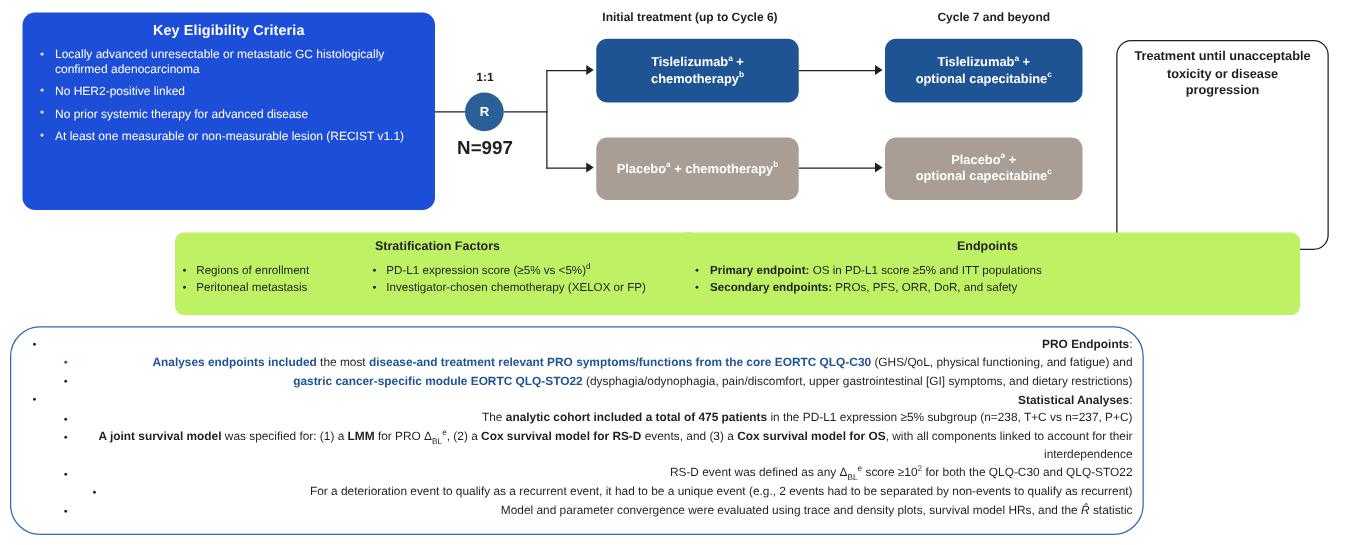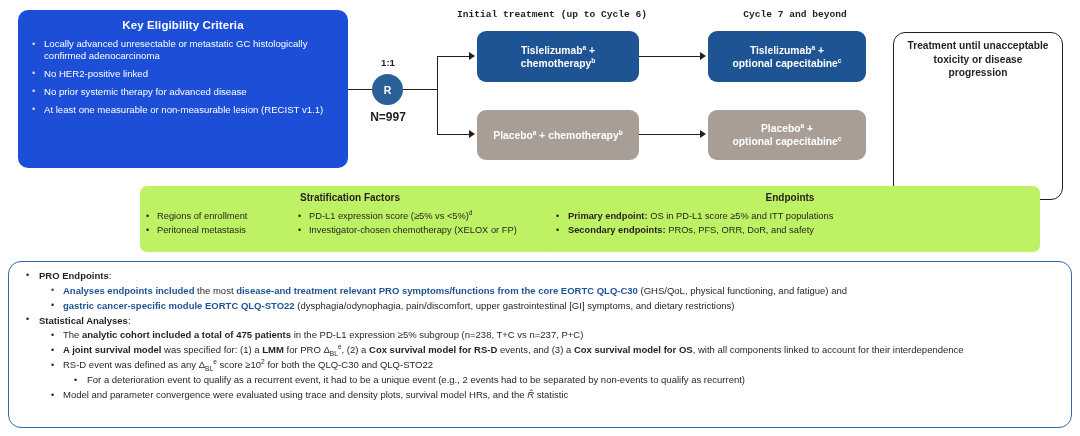--- a/index.html
+++ b/index.html
@@ -26,21 +26,21 @@
   .elig ul{list-style:none;margin:0;padding:0;}
   .elig li{
     position:relative;padding-left:16px;font-size:9.6px;line-height:11.6px;
     margin-bottom:6.5px;
   }
   .elig li:before{
     content:"•";position:absolute;left:4px;top:-0.5px;font-size:9.5px;color:#cfdcea;
   }
 
   .colhead{
-    position:absolute;font-size:9.6px;font-weight:bold;text-align:center;color:#231f20;font-family:Liberation Mono, monospace;
+    position:absolute;font-size:9.6px;font-weight:bold;text-align:center;color:#231f20;
   }
   .ch-initial{left:452px;top:9px;width:200px;}
   .ch-cycle7{left:700px;top:9px;width:190px;}
 
   .tbox{
     position:absolute;border-radius:9px;color:#fff;
     display:flex;align-items:center;justify-content:center;text-align:center;
     font-size:10.3px;font-weight:bold;line-height:13px;box-sizing:border-box;padding:4px 6px;
   }
   .tbox.blue{background:#1f5494;}
@@ -56,21 +56,21 @@
     display:flex;align-items:flex-start;justify-content:center;text-align:center;
     font-size:10.2px;font-weight:bold;line-height:13.5px;box-sizing:border-box;padding:6px 10px;
   }
 
   .rcirc{
     position:absolute;left:372px;top:74px;width:31px;height:31px;border-radius:50%;
     background:#2a5f98;color:#fff;font-size:10.5px;font-weight:bold;
     display:flex;align-items:center;justify-content:center;
   }
   .ratio{position:absolute;left:360px;top:57px;width:56px;text-align:center;font-size:9.6px;font-weight:bold;}
-  .nnum{position:absolute;left:355px;top:110px;width:66px;text-align:center;font-size:12px;font-weight:bold;}
+  .nnum{position:absolute;left:355px;top:110px;width:66px;text-align:center;font-size:15px;font-weight:bold;}
 
   .ln{position:absolute;background:#231f20;}
   .hl{height:1.3px;}
   .vl{width:1.3px;}
   .arrow{
     position:absolute;width:0;height:0;
     border-top:4px solid transparent;border-bottom:4px solid transparent;
     border-left:6px solid #231f20;
   }
 
@@ -93,23 +93,24 @@
   .sc-b{flex:1;margin-left:12px;}
 
   .end-list{list-style:none;margin:0;padding:0 0 0 14px;}
   .end-list li{
     position:relative;padding-left:14px;font-size:9.3px;line-height:14px;color:#231f20;
   }
   .end-list li:before{content:"•";position:absolute;left:2px;top:-0.5px;font-size:9px;}
 
   
   .probox{
-    position:absolute;left:8px;top:261px;width:1064px;height:167px;
-    border:1.3px solid #2f6bb0;border-radius:13px;background:#fff;box-sizing:border-box;
+    position:absolute;left:8px;top:261px;width:907px;height:167px;
+    border:1.3px solid #2f6bb0;border-radius:24px;background:#fff;box-sizing:border-box;
     padding:7px 8px 4px 8px;
+    text-align:right;
   }
   .lvl1,.lvl2,.lvl3{position:relative;color:#231f20;}
   .lvl1{padding-left:22px;font-size:9.5px;line-height:13.6px;font-weight:bold;margin-bottom:1px;}
   .lvl1:before{content:"•";position:absolute;left:9px;top:-0.5px;font-size:9px;font-weight:normal;}
   .lvl1 .reg{font-weight:normal;}
   .lvl2{padding-left:46px;font-size:9.5px;line-height:14px;margin-bottom:1px;}
   .lvl2:before{content:"•";position:absolute;left:34px;top:-0.5px;font-size:9px;}
   .lvl3{padding-left:70px;font-size:9.5px;line-height:14px;margin-bottom:1px;}
   .lvl3:before{content:"•";position:absolute;left:57px;top:-0.5px;font-size:9px;}
   b{font-weight:bold;}

